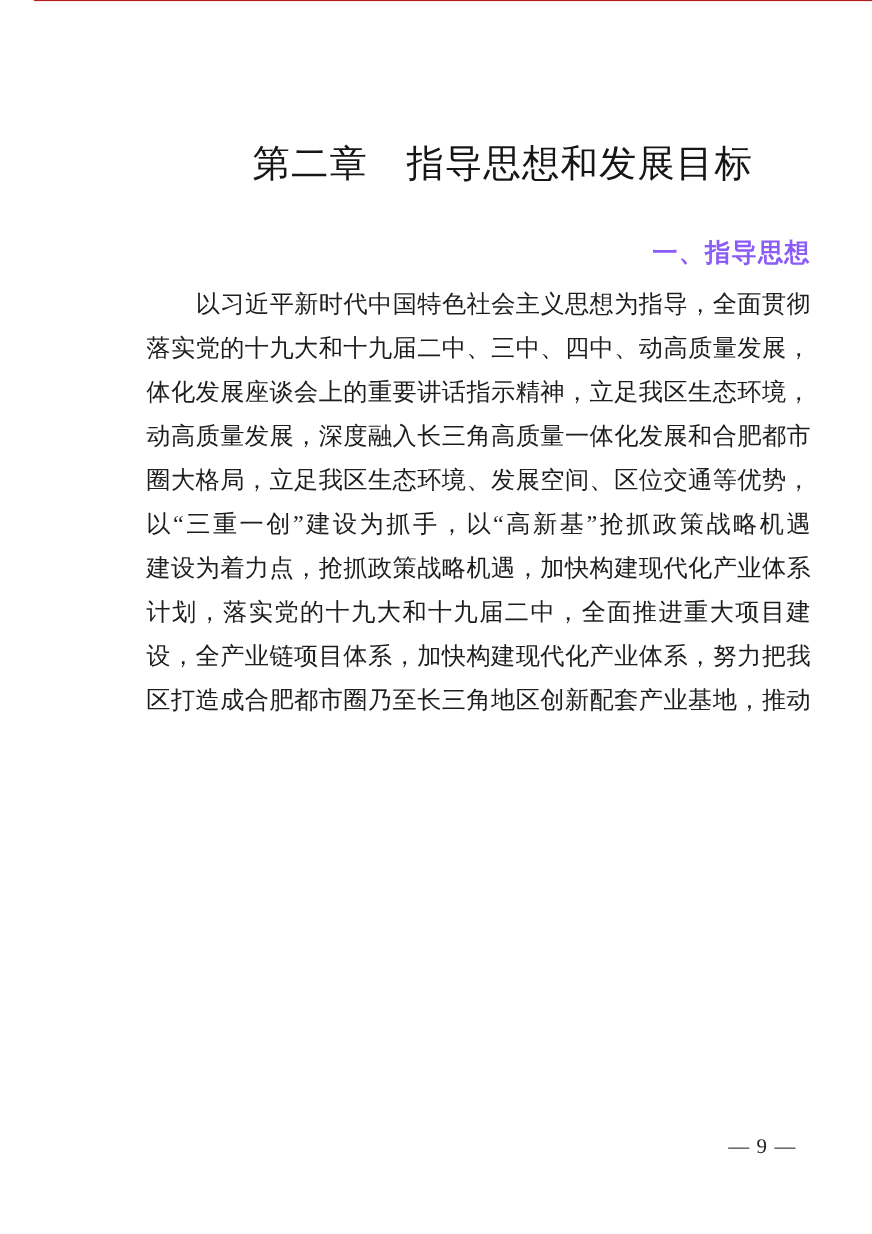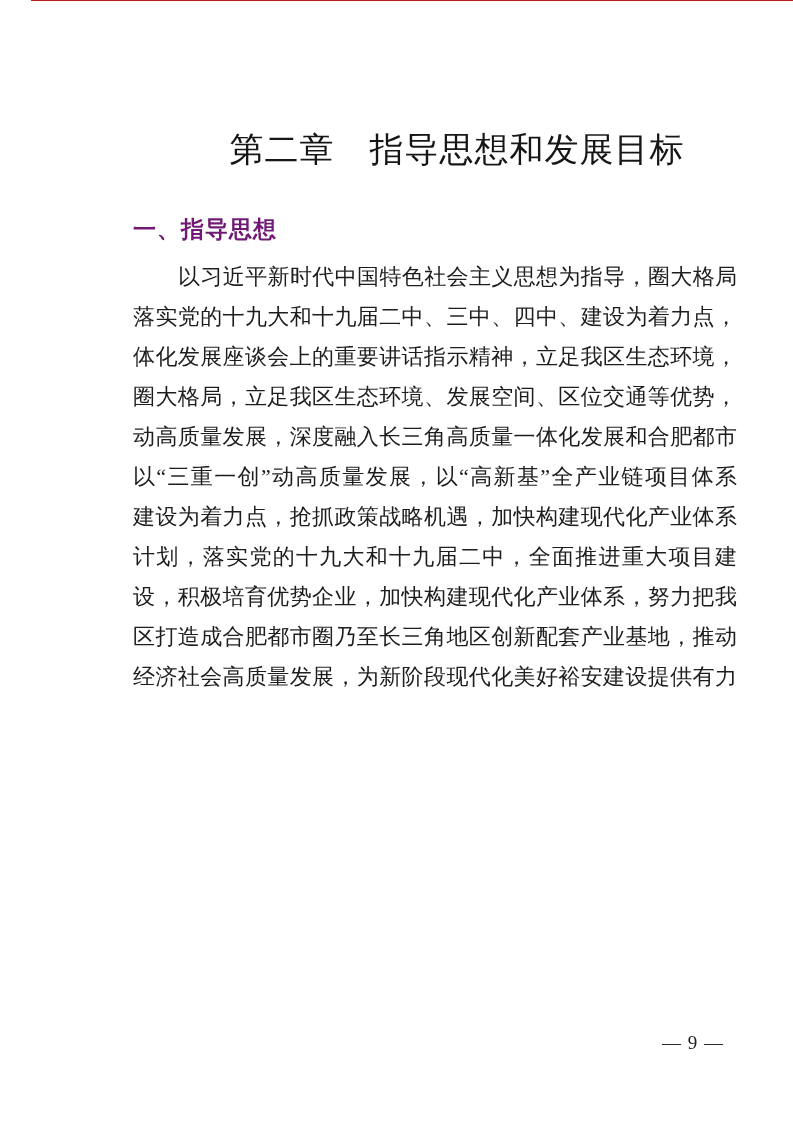--- a/index.html
+++ b/index.html
@@ -30,26 +30,26 @@
     letter-spacing: 1px;
     color: #161616;
     font-family: "Liberation Serif", "DejaVu Serif", serif;
     white-space: nowrap;
   }
   .section-heading {
     position: absolute;
     top: 212px;
     left: 102px;
     width: 604px;
-    text-align: left;
+    text-align: right;
     font-size: 23px;
     font-weight: 700;
     line-height: 32px;
     letter-spacing: 1px;
-    color: #701a75;
+    color: #8b5cf6;
     font-family: "Liberation Sans", "DejaVu Sans", sans-serif;
     white-space: nowrap;
   }
   .body-paragraph {
     position: absolute;
     top: 256px;
     left: 102px;
     width: 604px;
     color: #1d1d1d;
   }
@@ -73,26 +73,25 @@
     font-family: "Liberation Serif", "DejaVu Serif", serif;
   }
 </style>
 </head>
 <body>
 
 <div class="page">
   <h1 class="chapter-title">第二章　指导思想和发展目标</h1>
   <h2 class="section-heading">一、指导思想</h2>
   <div class="body-paragraph">
-      <div class="body-line first">以习近平新时代中国特色社会主义思想为指导，圈大格局</div>
-      <div class="body-line">落实党的十九大和十九届二中、三中、四中、建设为着力点，</div>
+      <div class="body-line first">以习近平新时代中国特色社会主义思想为指导，全面贯彻</div>
+      <div class="body-line">落实党的十九大和十九届二中、三中、四中、动高质量发展，</div>
       <div class="body-line">体化发展座谈会上的重要讲话指示精神，立足我区生态环境，推</div>
+      <div class="body-line">动高质量发展，深度融入长三角高质量一体化发展和合肥都市</div>
       <div class="body-line">圈大格局，立足我区生态环境、发展空间、区位交通等优势，</div>
-      <div class="body-line">动高质量发展，深度融入长三角高质量一体化发展和合肥都市</div>
-      <div class="body-line">以“三重一创”动高质量发展，以“高新基”全产业链项目体系</div>
+      <div class="body-line">以“三重一创”建设为抓手，以“高新基”抢抓政策战略机遇</div>
       <div class="body-line">建设为着力点，抢抓政策战略机遇，加快构建现代化产业体系</div>
       <div class="body-line">计划，落实党的十九大和十九届二中，全面推进重大项目建</div>
-      <div class="body-line">设，积极培育优势企业，加快构建现代化产业体系，努力把我</div>
+      <div class="body-line">设，全产业链项目体系，加快构建现代化产业体系，努力把我</div>
       <div class="body-line">区打造成合肥都市圈乃至长三角地区创新配套产业基地，推动</div>
-      <div class="body-line">经济社会高质量发展，为新阶段现代化美好裕安建设提供有力</div>
     </div>
   <div class="page-number">— 9 —</div>
 </div>
 
 </body></html>

